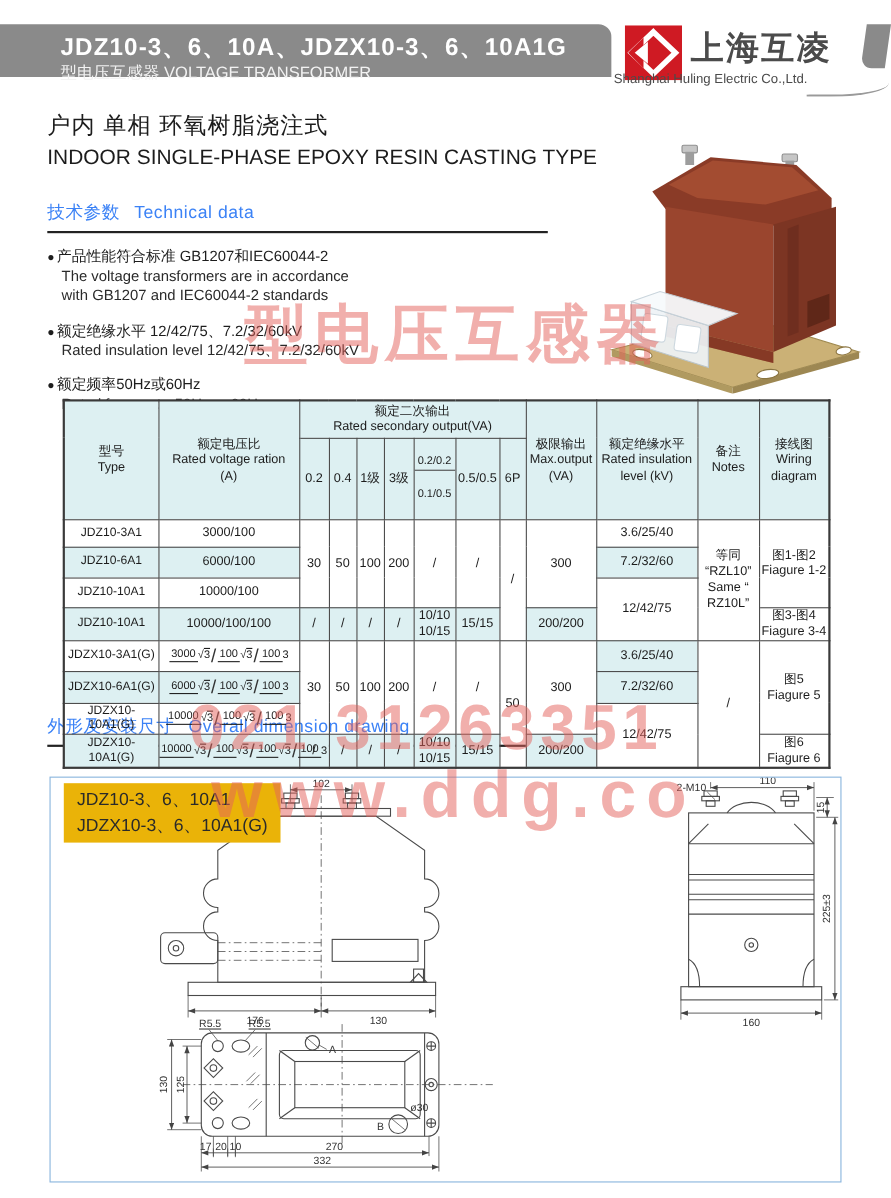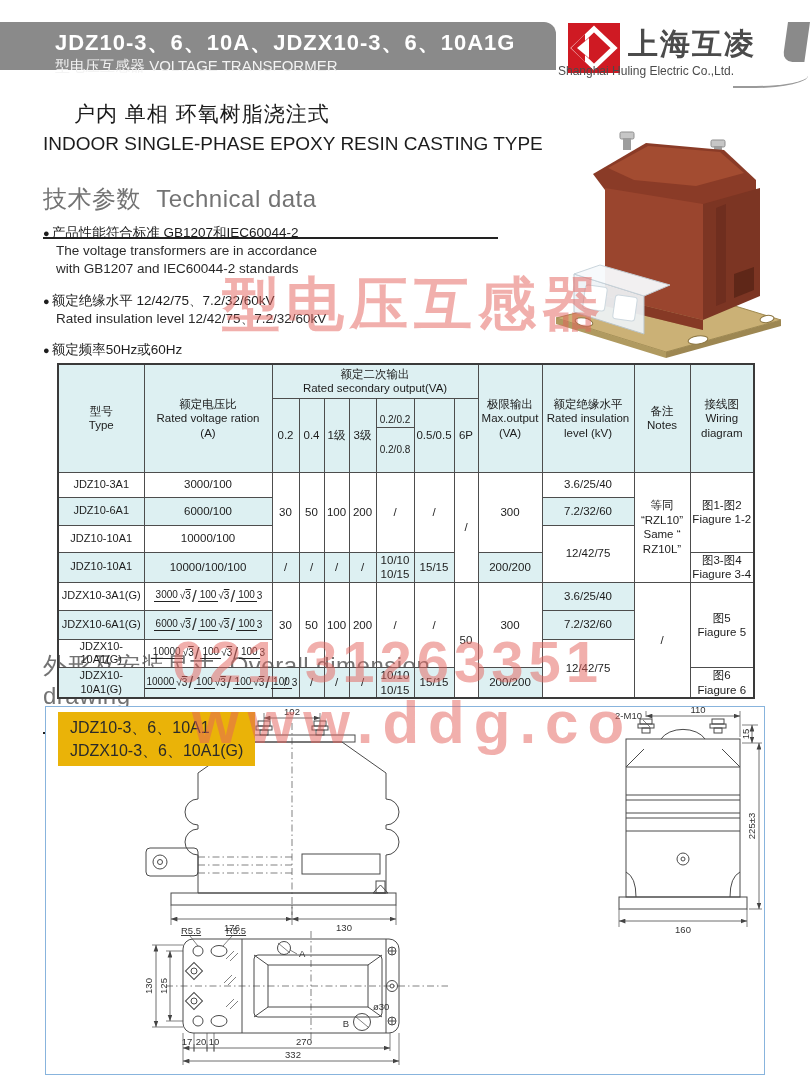--- a/index.html
+++ b/index.html
@@ -13,24 +13,24 @@
   .logo-panel{position:absolute;left:556px;top:20px;width:254px;height:64px;background:#fff;}
   .logo-mark{position:absolute;left:12px;top:3px;}
   .logo-zh{position:absolute;left:72px;top:4px;font-size:30px;font-weight:bold;color:#4b4b4b;letter-spacing:2px;}
   .logo-en{position:absolute;left:2px;top:44px;font-size:12px;color:#4b4b4b;white-space:nowrap;}
   .corner-gray{position:absolute;right:0;top:22px;width:22px;height:40px;background:#8a8a8a;
                border-radius:0 0 0 10px;transform:skewX(-8deg);transform-origin:top;}
   .swoosh{position:absolute;right:2px;top:70px;width:75px;height:16px;border:0;border-bottom:2px solid #9a9a9a;
           border-radius:0 0 70% 0;}
   
   .intro{position:absolute;left:43px;top:100px;}
-  .intro .zh{font-size:21px;color:#1c1c1c;letter-spacing:1px;margin-bottom:5px;margin-left:31px;}
+  .intro .zh{font-size:21px;color:#1c1c1c;letter-spacing:1px;margin-bottom:5px;}
   .intro .en{font-size:19px;color:#1c1c1c;}
-  .sec-head{position:absolute;left:43px;width:455px;border-bottom:2px solid #222;padding-bottom:22px;
-            font-size:24px;color:#737373;letter-spacing:.5px;}
+  .sec-head{position:absolute;left:43px;width:455px;border-bottom:2px solid #222;padding-bottom:6px;
+            font-size:16px;color:#3b82f6;letter-spacing:.5px;}
   .sec-head .en{margin-left:8px;}
   #tech-head{top:183px;}
   #dim-head{top:650px;}
   
   .bullets{position:absolute;left:43px;top:224px;width:470px;}
   .bullet{margin-bottom:13px;font-size:13.5px;line-height:1.35;color:#1d1d1d;}
   .bullet .dot{margin-right:2px;font-size:11px;}
   .bullet .en{margin-left:13px;color:#2a2a2a;}
   
   .photo{position:absolute;left:548px;top:126px;z-index:5;}
@@ -194,21 +194,21 @@
 Wiring
 diagram</th>
       </tr>
       <tr>
         <th>0.2</th>
         <th>0.4</th>
         <th>1级</th>
         <th>3级</th>
         <th class="stack">
           <div>0.2/0.2</div>
-          <div>0.2/0.8</div>
+          <div>0.1/0.5</div>
         </th>
         <th>0.5/0.5</th>
         <th>6P</th>
       </tr>
     </thead>
     <tbody>
         <tr>
           <td>JDZ10-3A1</td>
           <td>3000/100</td>
           <td rowspan="3">30</td>

